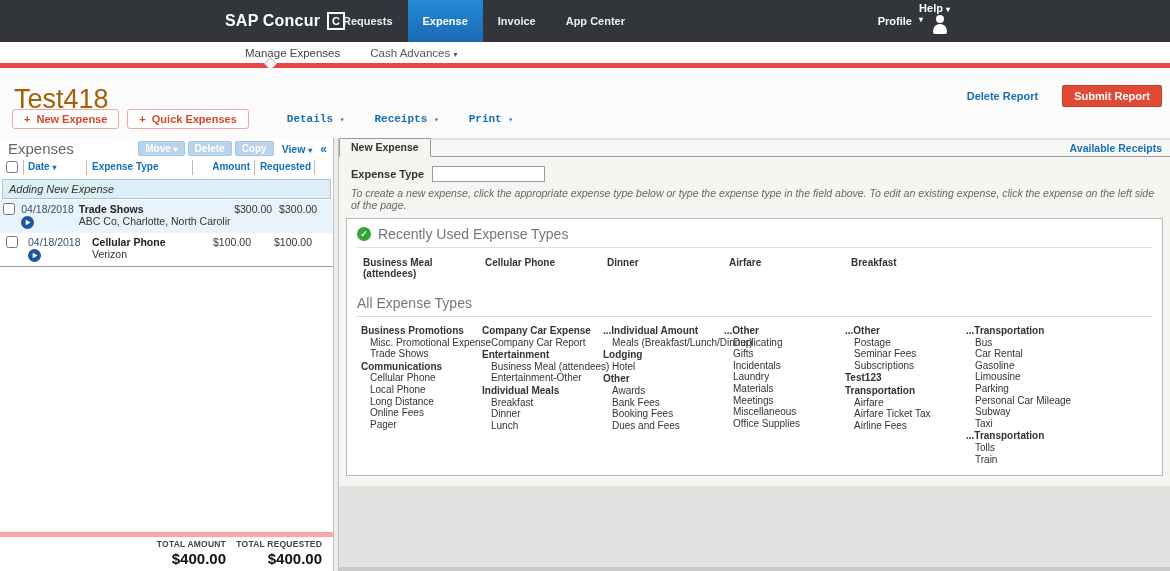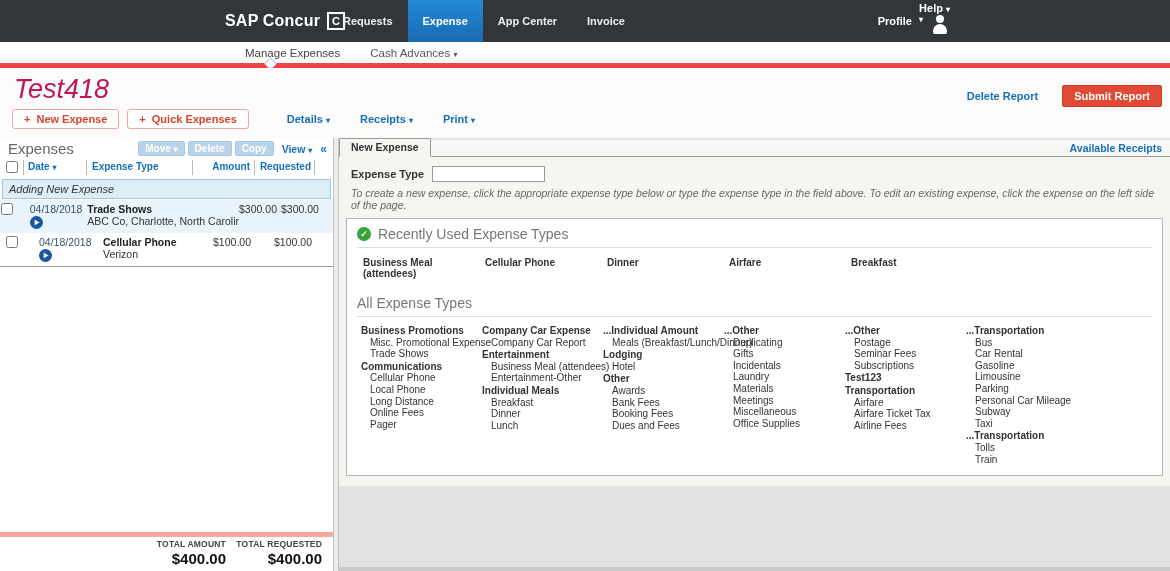--- a/index.html
+++ b/index.html
@@ -27,29 +27,29 @@
   .avatar-icon::after { content:""; position:absolute; left:3px; top:9px; width:14px; height:10px; border-radius:7px 7px 2px 2px; background:#fff; }
   
   .subnav { height:26px; background:#fff; border-bottom:5px solid #ef4444; position:relative;
             display:flex; align-items:center; gap:30px; padding-left:245px; font-size:11.5px; color:#555; }
   .subnav-item { cursor:pointer; }
   .subnav-item.active { color:#444; }
   .notch { position:absolute; left:266px; bottom:-5px; width:9px; height:9px; background:#fbfbfb;
            border-left:1px solid #bdbdbd; border-top:1px solid #bdbdbd; transform:rotate(45deg); z-index:2; }
   
   .titlebar { height:70px; background:#fbfbfb; position:relative; }
-  .page-title { margin:0; position:absolute; left:14px; top:6px; font-size:27px; font-weight:400; color:#be185d;font-style:italic; }
+  .page-title { margin:0; position:absolute; left:14px; top:16px; font-size:27px; font-weight:400; color:#a16207; }
   .report-actions { position:absolute; right:8px; top:17px; display:flex; align-items:center; gap:24px; }
   .blue-link { color:#1670b8; font-size:11px; font-weight:bold; cursor:pointer; text-decoration:none; }
   .submit-btn { background:#e04a34; color:#fff; font-size:11px; font-weight:bold; padding:4px 11px;
                 border-radius:2px; border:1px solid #c43e2a; cursor:pointer; }
   .toolbar { position:absolute; left:12px; bottom:9px; display:flex; align-items:center; }
   .outline-btn { border:1px solid #f0a9a0; color:#d9442c; background:#fff; border-radius:3px; font-size:11px;
                  font-weight:bold; padding:3px 11px; display:flex; gap:6px; align-items:center; cursor:pointer; margin-right:8px; }
-  .menu-link { color:#1670b8; font-size:11px; font-weight:bold; margin-left:30px; cursor:pointer; }
+  .menu-link { color:#1670b8; font-size:11px; font-weight:bold; margin-left:30px; cursor:pointer;font-family:Liberation Mono, monospace; }
   
   .main { display:flex; height:433px; }
   .left-panel { width:333px; background:#fff; display:flex; flex-direction:column; position:relative; }
   .divider { width:6px; background:#ececec; border-left:1px solid #c2c2c2; border-right:1px solid #c2c2c2; }
   .right-panel { flex:1; background:#e2e2e1; position:relative; display:flex; flex-direction:column; }
   
   .panel-head { display:flex; align-items:center; padding:2px 4px 2px 8px; gap:3px; }
   .panel-title { font-size:15px; color:#666; margin-right:auto; }
   .mini-btn { background:#b9d4ea; color:#fff; border:1px solid #a8c8e2; border-radius:2px; font-size:10px;
               font-weight:bold; padding:1px 6px; cursor:default; }
@@ -61,21 +61,21 @@
   .c-cb { width:24px; text-align:center; }
   .c-date { width:63px; padding-left:4px; }
   .c-type { flex:1; padding-left:5px; }
   .c-amt { width:62px; text-align:right; padding-right:4px; }
   .c-req { width:60px; text-align:right; padding-right:3px; }
   .c-gap { width:18px; border-right:none; }
   .adding-row { margin:2px 2px 1px; border:1px solid #a5c6de; background:#ddeef9; font-style:italic;
                 font-size:11px; color:#333; padding:3px 6px; }
   .exp-row { display:flex; font-size:10.5px; padding:3px 0 2px; cursor:pointer; }
   .exp-row.alt { background:#e9f3fb; }
-  .exp-row .c-date { display:flex; flex-direction:column; gap:1px; color:#33536b;margin-left:11px; }
+  .exp-row .c-date { display:flex; flex-direction:column; gap:1px; color:#33536b; }
   .exp-row .c-type b { font-size:10.5px; color:#222; }
   .exp-row .c-type .detail { font-size:10.5px; color:#333; white-space:nowrap; overflow:hidden; }
   .rows-sep { border-bottom:1px solid #999; }
   .totals { margin-top:auto; border-top:5px solid #fca5a5; display:flex; justify-content:flex-end; padding:2px 11px 4px 0; }
   .tot-col { text-align:right; }
   .tot-col.a { width:104px; }
   .tot-col.b { width:96px; }
   .tot-label { font-size:8.5px; font-weight:bold; color:#444; letter-spacing:.2px; }
   .tot-value { font-size:15px; font-weight:bold; color:#111; margin-top:1px; }
   input[type=checkbox] { width:12px; height:12px; margin:0; }
@@ -106,22 +106,22 @@
 <body>
 
 <div class="topnav">
   <div class="brand">
     <span class="brand-name">SAP Concur</span>
     <span class="brand-badge">C</span>
   </div>
   <div class="nav-menu">
     <div class="nav-item">Requests</div>
     <div class="nav-item active">Expense</div>
+    <div class="nav-item">Invoice</div>
     <div class="nav-item">App Center</div>
-    <div class="nav-item">Invoice</div>
   </div>
   <div class="nav-right">
     <div class="help-row">
       <span>Help</span>
       <span class="caret">▾</span>
     </div>
     <div class="profile-row">
       <span>Profile</span>
       <span class="caret">▾</span>
       <span class="avatar-icon"></span>

